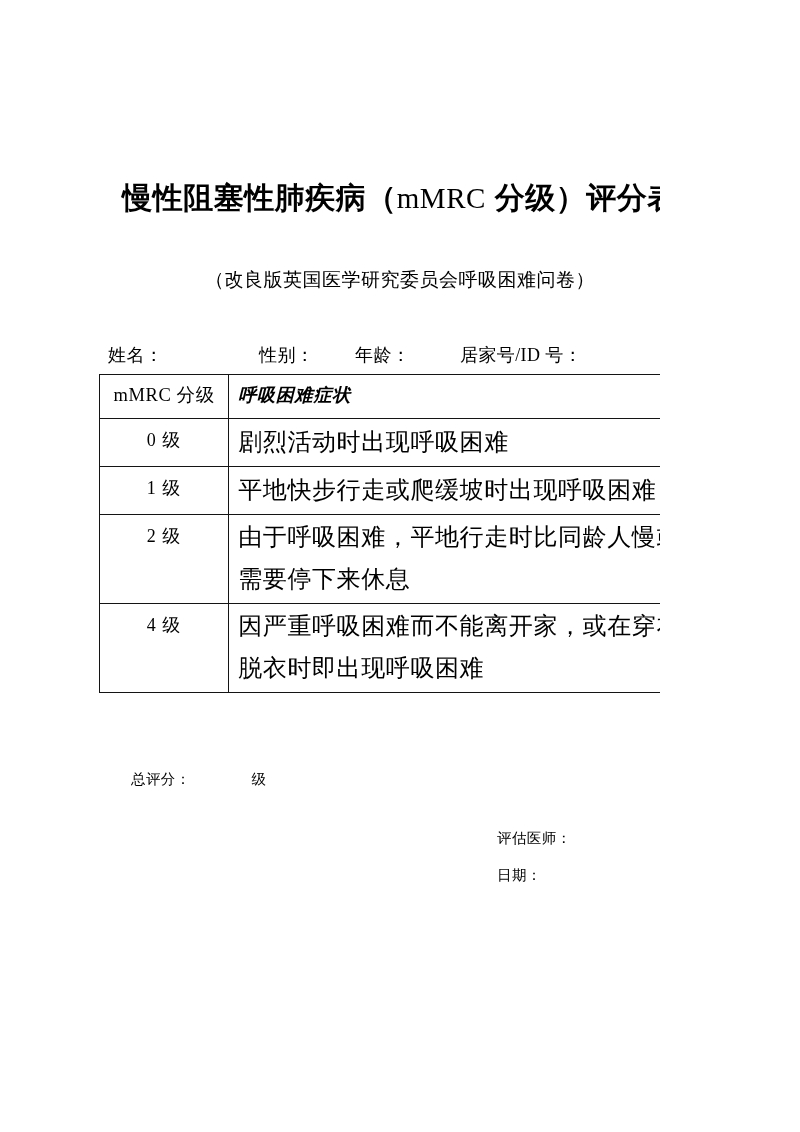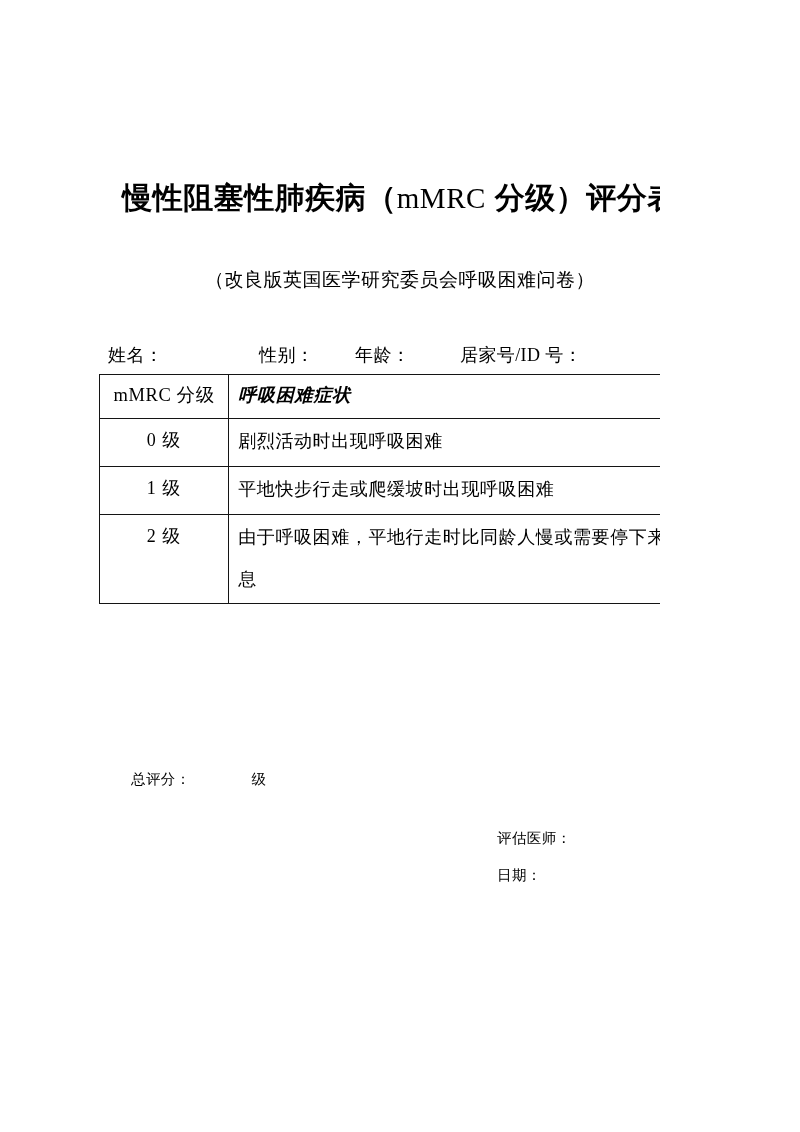--- a/index.html
+++ b/index.html
@@ -97,22 +97,22 @@
   .cell-grade {
     text-align: center;
     font-family: "Liberation Serif", "DejaVu Serif", serif;
     font-size: 18px;
     letter-spacing: 1px;
     padding-top: 8px;
     height: 100%;
     white-space: nowrap;
   }
   .cell-desc {
-    font-family: Liberation Serif, serif;
-    font-size: 18px;
+    font-family: Liberation Sans, sans-serif;
+    font-size: 24px;
     line-height: 41px;
     letter-spacing: 0.6px;
     padding: 1px 6px 3px 9px;
   }
 
   
   tr.hdr td { height: 40px; }
   tr.hdr .cell-grade {
     font-size: 18.5px;
     padding-top: 7px;
@@ -216,20 +216,28 @@
       <tr class="r2">
         <td>
           <div class="cell-grade">2 级</div>
         </td>
         <td>
           <div class="cell-desc">由于呼吸困难，平地行走时比同龄人慢或需要停下来休息</div>
         </td>
       </tr>
 
 
+      <tr class="r2">
+        <td>
+          <div class="cell-grade">4 级</div>
+        </td>
+        <td>
+          <div class="cell-desc">因严重呼吸困难而不能离开家，或在穿衣脱衣时即出现呼吸困难</div>
+        </td>
+      </tr>
     </tbody>
   </table>
 
   <div class="footer-total"><span>总评分：</span><span class="grade-unit">级</span></div>
 
   <div class="footer-right footer-doctor">评估医师：</div>
   <div class="footer-right footer-date">日期：</div>
 
 </div>
 

